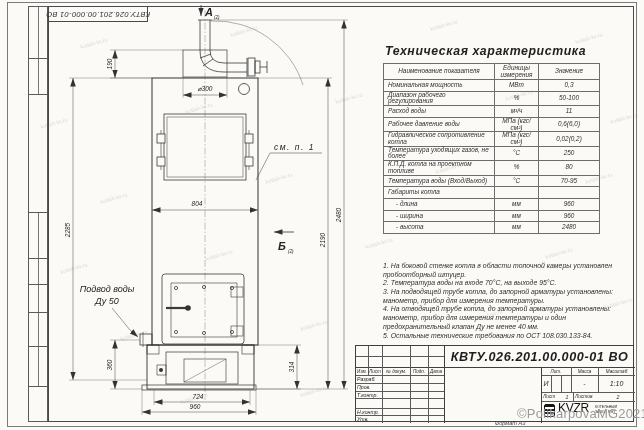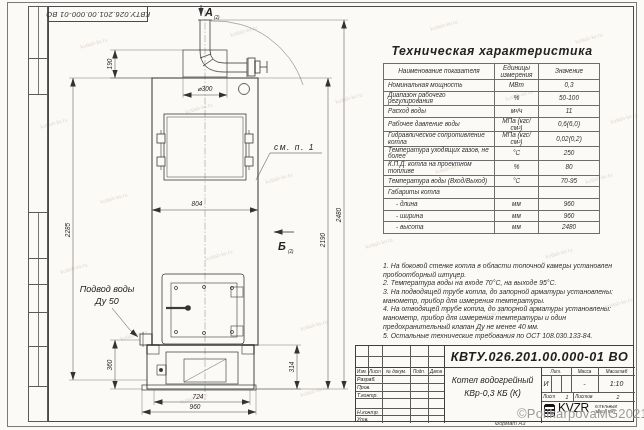--- a/index.html
+++ b/index.html
@@ -16,21 +16,21 @@
   
   .mstrip { position:absolute; left:28px; top:6px; width:20px; height:416px; border:1px solid #5a5a5a; }
   .mcell { position:relative; width:100%; border-bottom:1px solid #5a5a5a; display:flex; align-items:center; justify-content:center; overflow:hidden; }
   .mcell.lab::before { content:""; position:absolute; left:9px; top:0; bottom:0; width:1px; background:#777; }
   .mcell span { position:absolute; left:8px; transform:rotate(-90deg); transform-origin:center; white-space:nowrap; font-size:5.6px; font-style:italic; color:#333; }
   
   .corner-stamp { position:absolute; left:48px; top:6px; width:100px; height:16px; border:1px solid #4a4a4a;
     display:flex; align-items:center; justify-content:center; }
   .corner-stamp span { transform:rotate(180deg); font-size:7.6px; font-style:italic; letter-spacing:.3px; color:#333; white-space:nowrap; }
   
-  .tt-title { position:absolute; left:385px; top:44px; width:214px; text-align:center;
+  .tt-title { position:absolute; left:385px; top:44px; width:214px; 
     font-size:12.3px; font-style:italic; font-weight:600; letter-spacing:.6px; color:#222; }
   table.tt { position:absolute; left:383px; top:63px; width:216px; border-collapse:collapse; table-layout:fixed; }
   table.tt th, table.tt td { border:1px solid #6d6d6d; font-style:italic; font-weight:normal;
     font-size:6.4px; color:#2e2e2e; padding:0 2px; height:11.7px; line-height:1.05; }
   table.tt th { height:16px; text-align:center; }
   table.tt td.c { text-align:center; }
   table.tt td.n { text-align:left; padding-left:4px; }
   table.tt td.sub { padding-left:12px; }
   
   .notes { position:absolute; left:383px; top:262px; width:231px; font-size:6.9px; font-style:italic;
@@ -387,24 +387,20 @@
   <div class="cell" style="left:26px;top:21px;width:28px;height:8px;font-size:4.6px">№ докум.</div>
   <div class="cell" style="left:54px;top:21px;width:18px;height:8px;font-size:4.6px">Подп.</div>
   <div class="cell" style="left:72px;top:21px;width:16px;height:8px;font-size:4.6px">Дата</div>
 
   <div class="cell" style="left:1px;top:29.5px;width:25px;height:7px;font-size:5.2px;justify-content:flex-start">Разраб.</div>
   <div class="cell" style="left:1px;top:37.5px;width:25px;height:7px;font-size:5.2px;justify-content:flex-start">Пров.</div>
   <div class="cell" style="left:1px;top:45px;width:25px;height:7px;font-size:5.2px;justify-content:flex-start">Т.контр.</div>
   <div class="cell" style="left:1px;top:62px;width:25px;height:7px;font-size:5.2px;justify-content:flex-start">Н.контр.</div>
   <div class="cell" style="left:1px;top:69.5px;width:25px;height:7px;font-size:5.2px;justify-content:flex-start">Утв.</div>
 
-  <div class="cell" style="left:88px;top:26px;width:97px;height:30px;flex-direction:column;font-size:8.6px;line-height:1.5">
-    <span>Котел водогрейный</span>
-    <span>КВр-0,3  КБ  (К)</span>
-  </div>
 
   <div class="cell" style="left:185px;top:21px;width:30px;height:8px;font-size:4.6px">Лит.</div>
   <div class="cell" style="left:215px;top:21px;width:27px;height:8px;font-size:4.6px">Масса</div>
   <div class="cell" style="left:242px;top:21px;width:37px;height:8px;font-size:4.6px">Масштаб</div>
   <div class="cell" style="left:185px;top:29px;width:10px;height:17px;font-size:7px">И</div>
   <div class="cell" style="left:215px;top:29px;width:27px;height:17px;font-size:7px">-</div>
   <div class="cell" style="left:242px;top:29px;width:37px;height:17px;font-size:7px">1:10</div>
 
   <div class="cell" style="left:187px;top:46px;width:18px;height:9px;font-size:4.8px;justify-content:flex-start">Лист</div>
   <div class="cell" style="left:205px;top:46px;width:12px;height:9px;font-size:5.2px">1</div>

